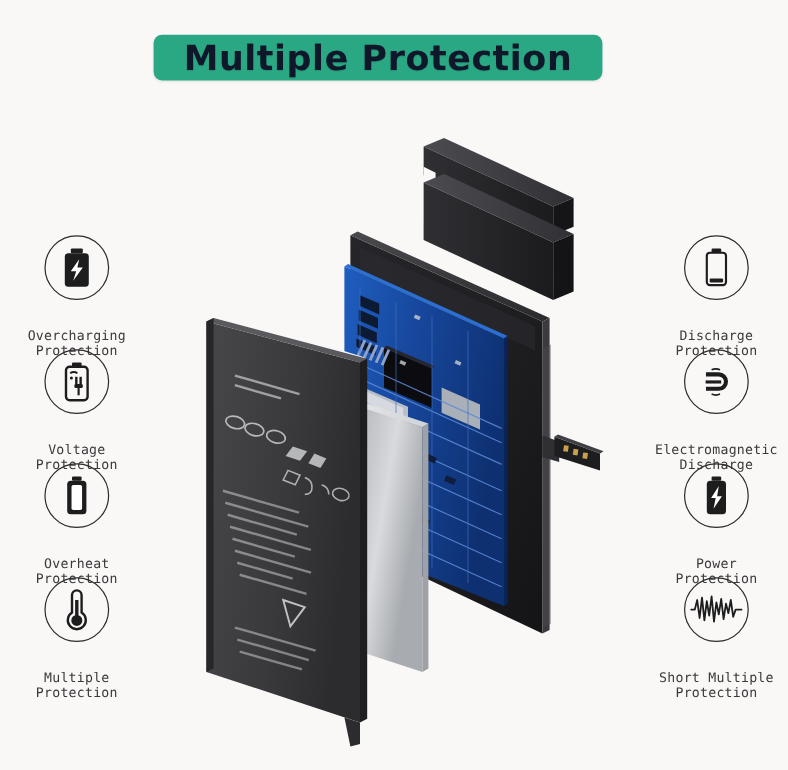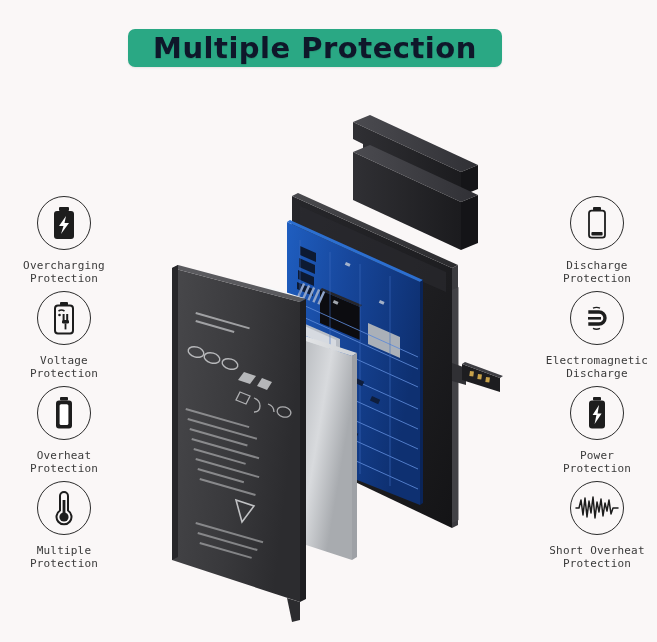--- a/index.html
+++ b/index.html
@@ -27,21 +27,21 @@
 
   
   .feature{position:absolute;width:140px;display:flex;flex-direction:column;align-items:center;}
   .circle{
     width:54px;height:54px;border-radius:50%;
     border:1.6px solid #2b2b2b;
     display:flex;align-items:center;justify-content:center;
     background:transparent;box-sizing:border-box;
   }
   .feat-label{
-    margin-top:9px;text-align:center;
+    margin-top:23px;text-align:center;
     font-family:"DejaVu Sans Mono", monospace;
     font-size:11px;line-height:13px;color:#3a3a3a;
     letter-spacing:.2px;white-space:pre-line;
   }
   .left-col{left:-6px;}
   .right-col{left:527px;}
 
   
   #art{position:absolute;left:0;top:0;width:657px;height:642px;}
 </style>
@@ -350,17 +350,17 @@
     <div class="feat-label">Power
 Protection</div>
   </div>
 
   <div class="feature right-col" style="top:481px;">
     <div class="circle">
       <svg width="44" height="26" viewBox="0 0 44 26">
         <polyline points="1,13 4,13 6,5 8,20 10,3 12,22 14,6 16,18 18,2 20,23 22,7 24,17 26,4 28,21 30,8 32,16 34,5 36,19 38,13 43,13" fill="none" stroke="#1d1d1d" stroke-width="1.5" stroke-linejoin="round" stroke-linecap="round"></polyline>
       </svg>
     </div>
-    <div class="feat-label">Short Overheat
+    <div class="feat-label">Short Multiple
 Protection</div>
   </div>
 
 </div>
 
 </body></html>

